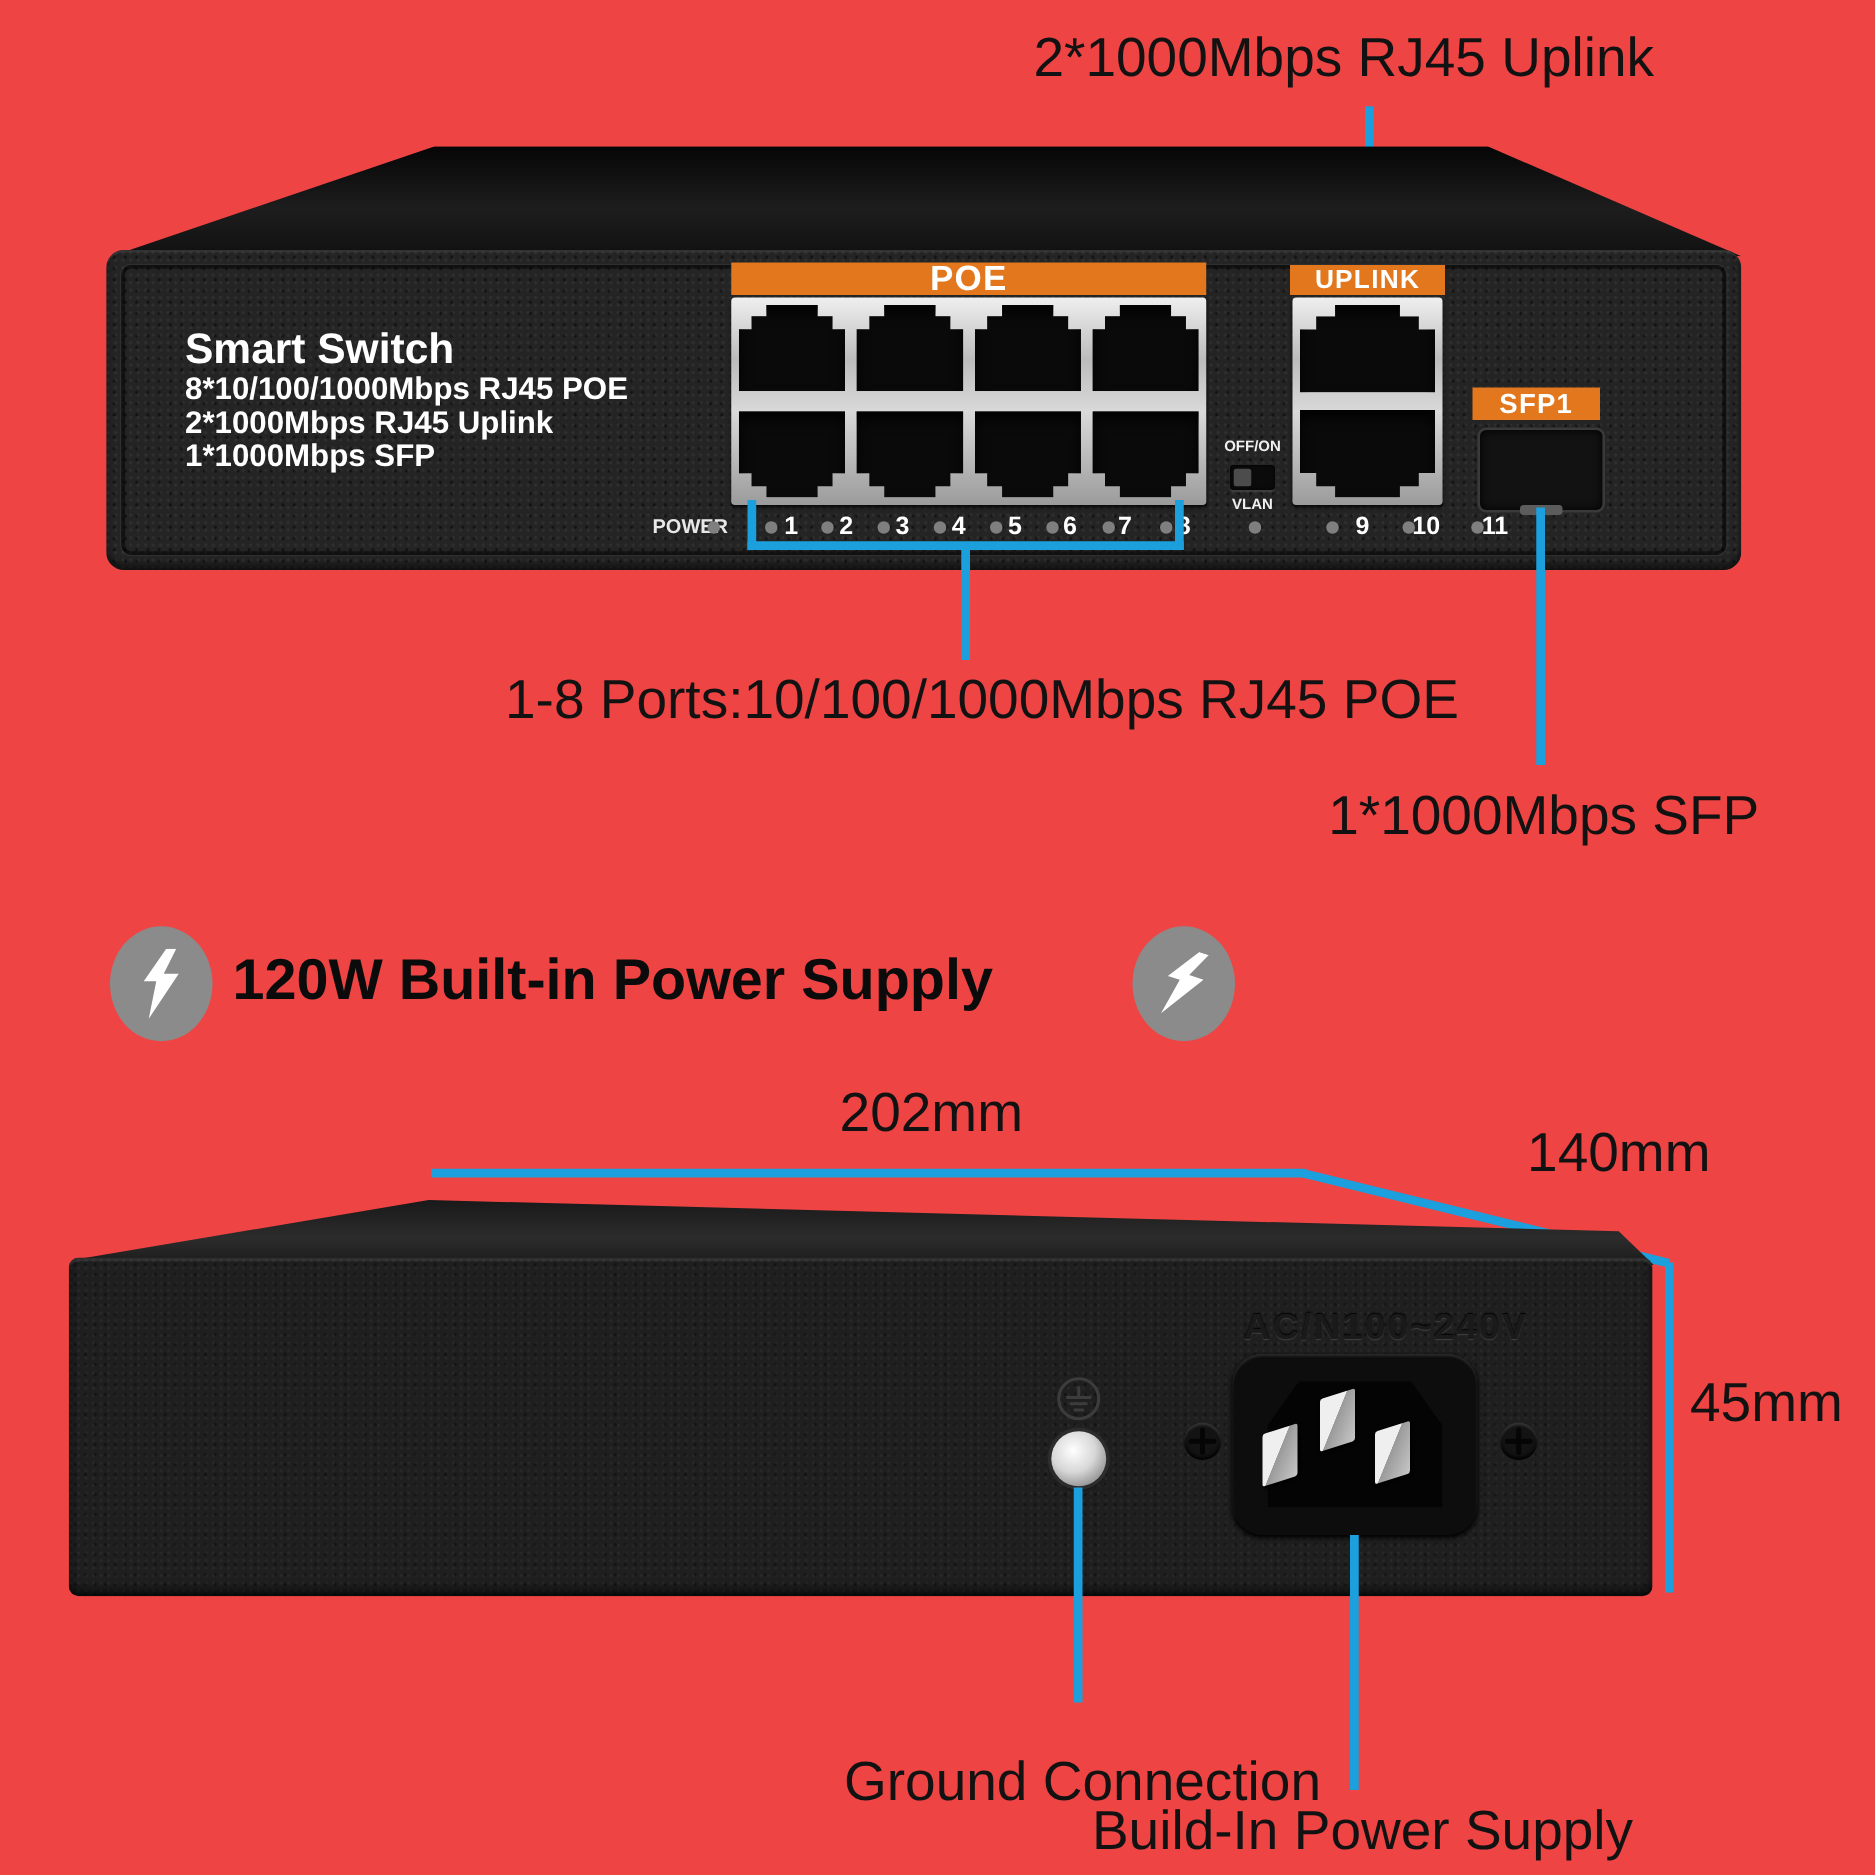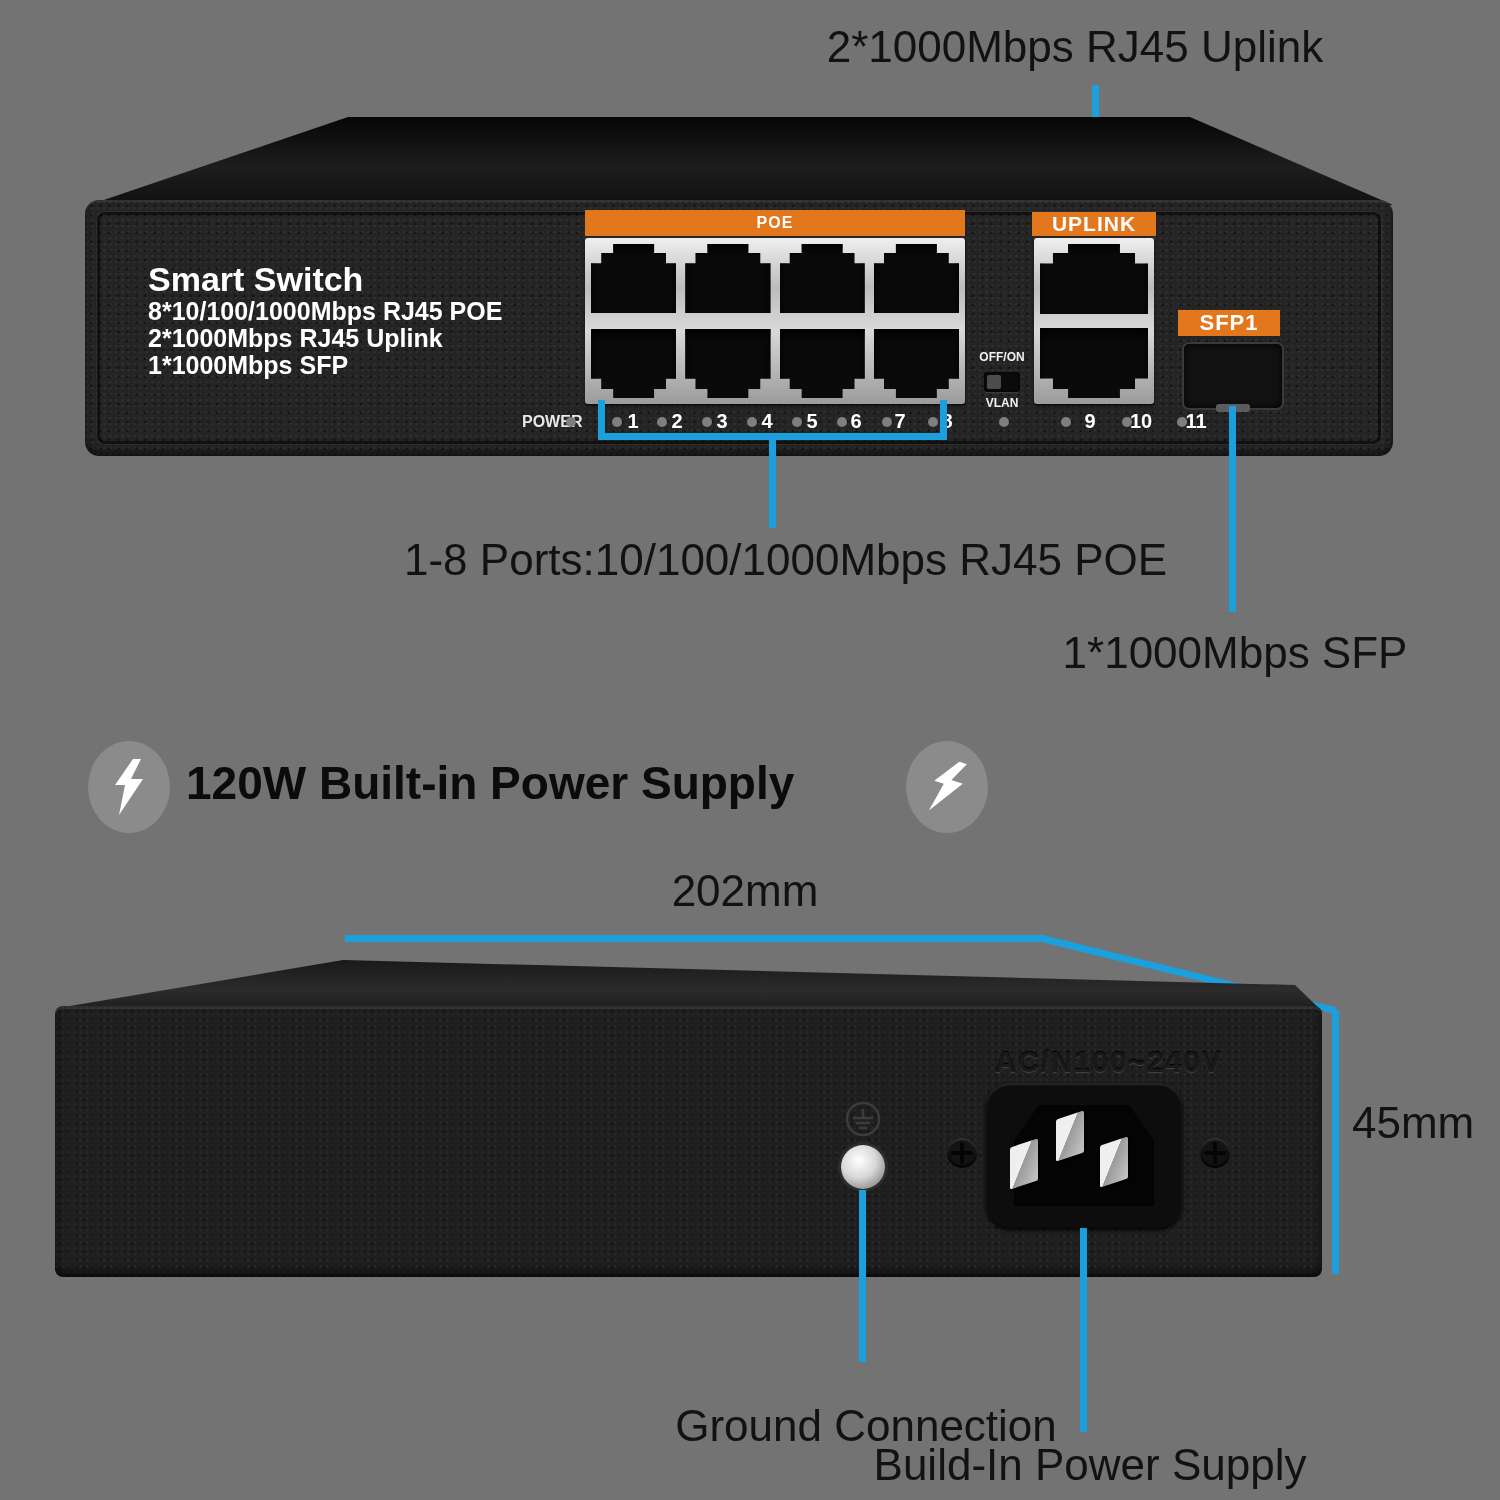--- a/index.html
+++ b/index.html
@@ -1,16 +1,16 @@
 <!DOCTYPE html>
 <html><head>
 <meta charset="utf-8">
 <style>
   html,body{margin:0;padding:0;background:#e2f5f7;}
-  #stage{position:relative;width:1500px;height:1500px;background:#737373;overflow:hidden;
+  #stage{position:relative;width:1500px;height:1500px;background:#ef4444;overflow:hidden;
          font-family:"Liberation Sans", sans-serif;color:#101010;}
   .abs{position:absolute;}
   .callout{font-size:44px;color:#121212;text-align:center;white-space:nowrap;}
   .bluebar{position:absolute;background:#1b9fdd;}
   
   .topface{position:absolute;left:85px;top:117px;width:1310px;height:90px;
            background:linear-gradient(180deg,#060606,#1d1d1d 55%,#101010);
            clip-path:polygon(263px 0px,1105px 0px,1308px 88px,4px 88px);}
   .frontface{position:absolute;left:85px;top:200px;width:1308px;height:256px;
              background-color:#242424;border-radius:14px;
@@ -87,21 +87,21 @@
   <div class="topface"></div>
   <div class="frontface"></div>
 
   <div class="fp-text">
     <div class="fp-title">Smart Switch</div>
     <div class="fp-spec">8*10/100/1000Mbps RJ45 POE</div>
     <div class="fp-spec">2*1000Mbps RJ45 Uplink</div>
     <div class="fp-spec">1*1000Mbps SFP</div>
   </div>
 
-  <div class="grouplabel" style="left:585px;top:210px;width:380px;height:26px;font-size:16px;">POE</div>
+  <div class="grouplabel" style="left:585px;top:210px;width:380px;height:26px;font-size:28px;">POE</div>
   <div class="silverblock" style="left:585px;top:238px;width:380px;height:166px;"></div>
   <div class="poe-grid">
     <div class="port tab-up"></div>
     <div class="port tab-up"></div>
     <div class="port tab-up"></div>
     <div class="port tab-up"></div>
     <div class="port tab-down"></div>
     <div class="port tab-down"></div>
     <div class="port tab-down"></div>
     <div class="port tab-down"></div>
@@ -163,20 +163,21 @@
   </div>
   <div class="feat-label" style="left:186px;top:756px;">120W Built-in Power Supply</div>
 
   <div class="feat-icon" style="left:906px;top:741px;border-radius:50%;">
     <svg width="40" height="56" viewBox="0 0 20 28" style="transform:rotate(18deg);">
       <polygon points="12,0 3,13 8,13 5,28 17,10 11,10 16,0" fill="#ffffff"></polygon>
     </svg>
   </div>
 
   <div class="abs callout" style="left:595px;top:866px;width:300px;">202mm</div>
+  <div class="abs callout" style="left:1190px;top:898px;width:210px;">140mm</div>
   <div class="abs callout" style="left:1352px;top:1098px;width:160px;text-align:left;">45mm</div>
   <div class="bluebar" style="left:345px;top:935px;width:700px;height:7px;"></div>
   <div class="bluebar" style="left:1042px;top:935px;width:302px;height:7px;transform:rotate(13.8deg);transform-origin:0 50%;"></div>
   <div class="bluebar" style="left:1332px;top:1010px;width:7px;height:264px;"></div>
 
   <div class="reartop"></div>
   <div class="rearface"></div>
 
   <div class="acnote">AC/N100~240V</div>
 

